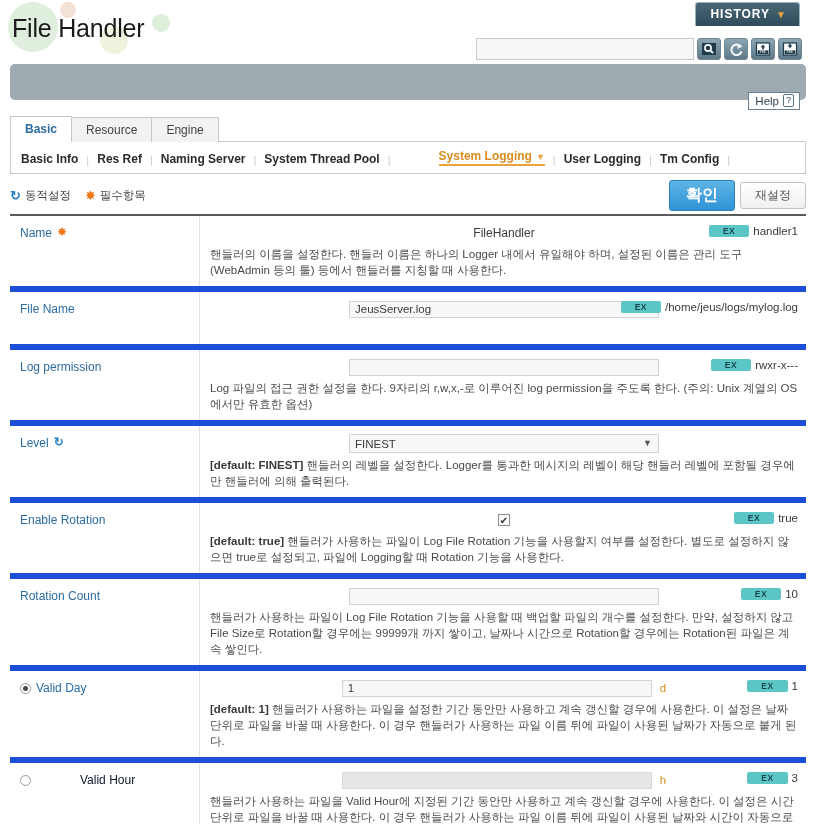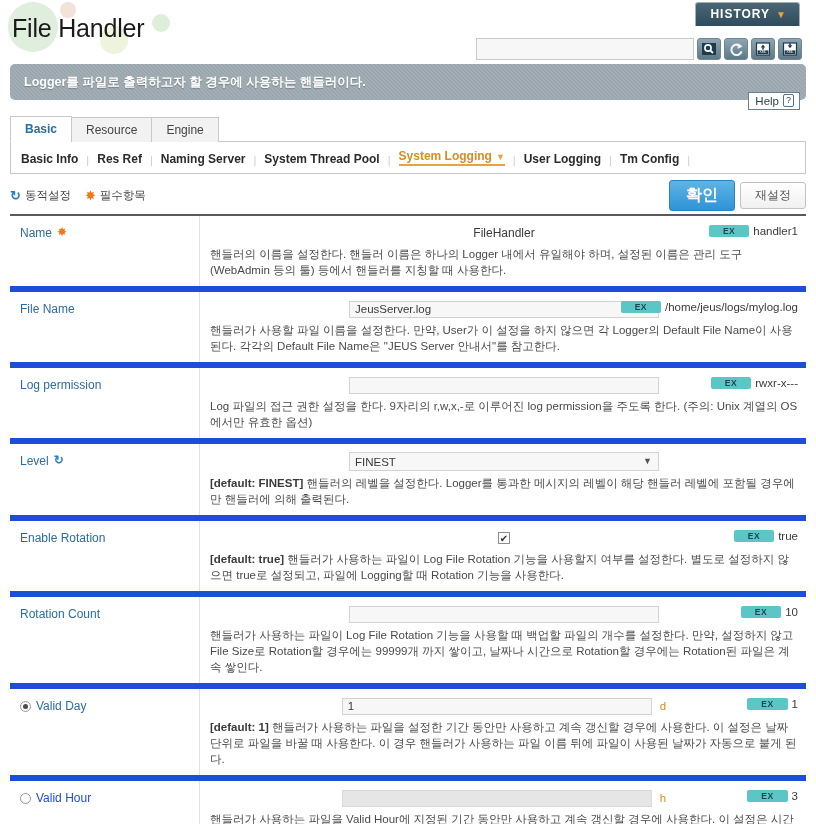--- a/index.html
+++ b/index.html
@@ -161,20 +161,21 @@
     font-size: 12px;
     color: #2b2b2b;
     font-weight: bold;
     cursor: pointer;
     white-space: nowrap;
   }
   .subtab.active {
     color: #d98d20;
     border-bottom: 2px solid #e8a33d;
     padding-bottom: 1px;
+    margin-left: 40px;
   }
   .subtab .sub-caret { color: #e8a33d; font-size: 9px; margin-left: 4px; }
   .subsep { color: #cdcdcd; margin: 0 8px; font-size: 11px; }
 
   
   .actionbar {
     margin: 8px 10px 0 10px;
     display: flex; align-items: center;
     height: 26px;
   }
@@ -221,21 +222,21 @@
     box-sizing: border-box;
     display: flex;
     align-items: flex-start;
     gap: 5px;
   }
   .label-text {
     color: #2b6ca3;
     font-size: 12px;
     white-space: nowrap;
   }
-  .label-text.disabled { color: #1d4ed8; }
+  .label-text.disabled { color: #0f172a; margin-left: 44px; }
   .req-star { color: #f07818; font-size: 12px; line-height: 12px; }
   .dyn-icon { color: #2b7fc4; font-size: 12px; font-weight: bold; line-height: 12px; }
 
   .radio {
     width: 11px; height: 11px;
     border-radius: 50%;
     border: 1px solid #9a9a9a;
     background: #fdfdfd;
     margin-top: 2px;
     flex: 0 0 auto;
@@ -385,21 +386,20 @@
         <polygon points="8,6.2 10.3,3.2 5.7,3.2" fill="#1d3b4c"></polygon>
         <rect x="7.2" y="1.4" width="1.6" height="2.2" fill="#1d3b4c"></rect>
         <rect x="2.6" y="8.4" width="10.8" height="3.6" fill="#1d3b4c"></rect>
         <text x="8" y="11.4" font-size="3.4" fill="#ffffff" text-anchor="middle" font-family="Liberation Sans, sans-serif">XML</text>
       </svg>
     </div>
   </div>
 </div>
 
 <div class="desc-banner">
-  <div class="desc-text">Logger를 파일로 출력하고자 할 경우에 사용하는 핸들러이다.</div>
   <div class="help-btn">
     <span>Help</span>
     <span class="help-q">?</span>
   </div>
 </div>
 
 <div class="tabbar" id="tabbar">
     <div class="tab active">Basic</div>
     <div class="tab">Resource</div>
     <div class="tab">Engine</div>
@@ -458,21 +458,20 @@
         <span class="label-text">File Name</span>
       </div>
       <div class="row-body">
         <div class="field-line">
           <input type="text" class="text-input" value="JeusServer.log" style="">
           <div class="ex-wrap">
             <span class="ex-badge">EX</span>
             <span class="ex-text">/home/jeus/logs/mylog.log</span>
           </div>
         </div>
-        <div class="desc"><span>핸들러가 사용할 파일 이름을 설정한다. 만약, User가 이 설정을 하지 않으면 각 Logger의 Default File Name이 사용된다. 각각의 Default File Name은 "JEUS Server 안내서"를 참고한다.</span></div>
       </div>
     </div>
     <div class="row">
       <div class="row-label">
         <span class="label-text">Log permission</span>
       </div>
       <div class="row-body">
         <div class="field-line">
           <input type="text" class="text-input" value="" style="">
           <div class="ex-wrap">

